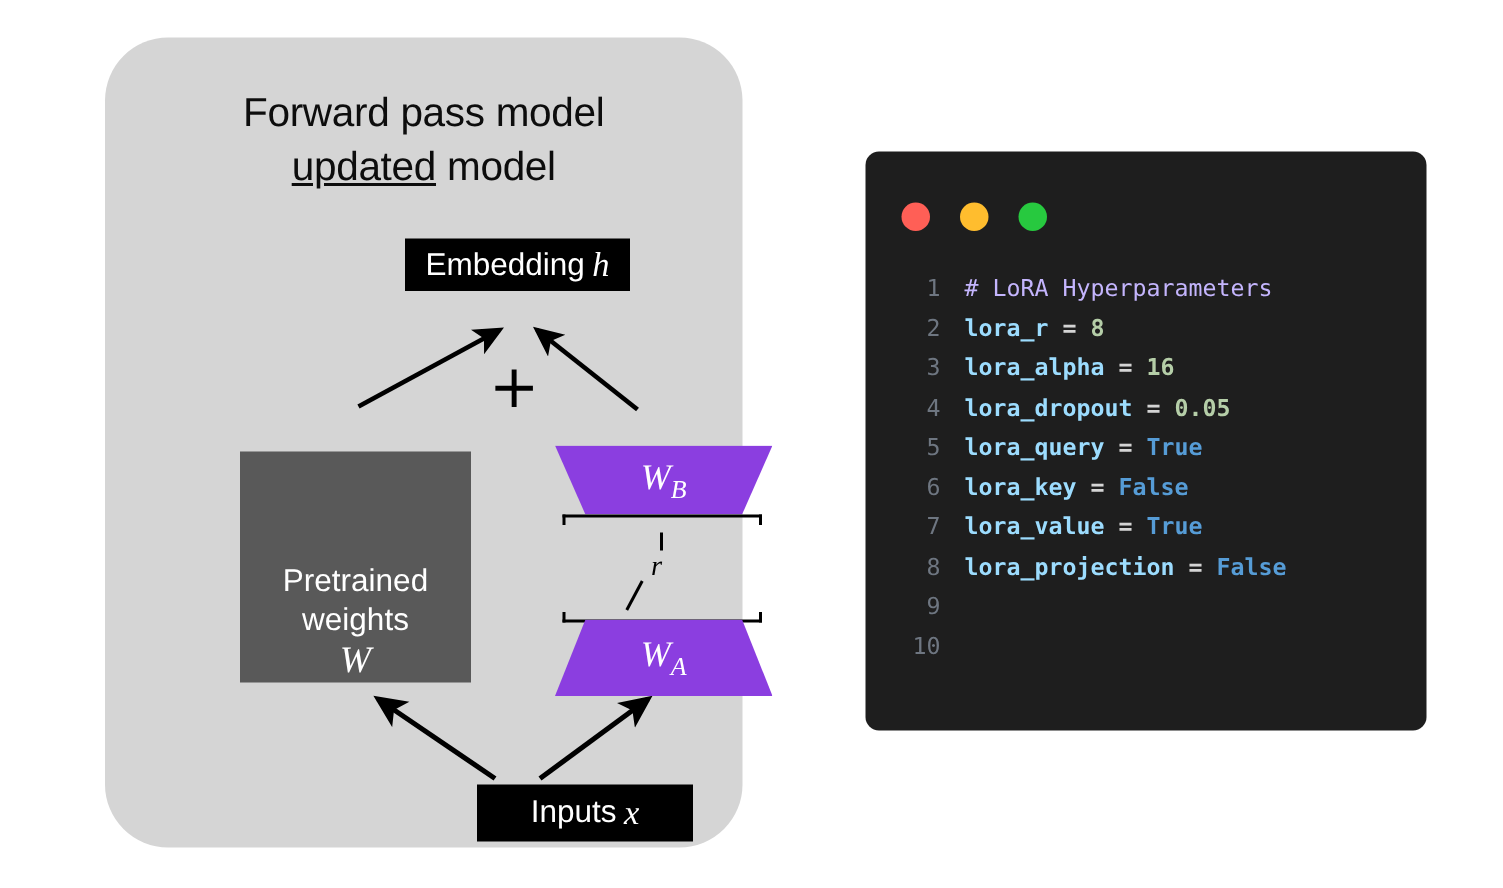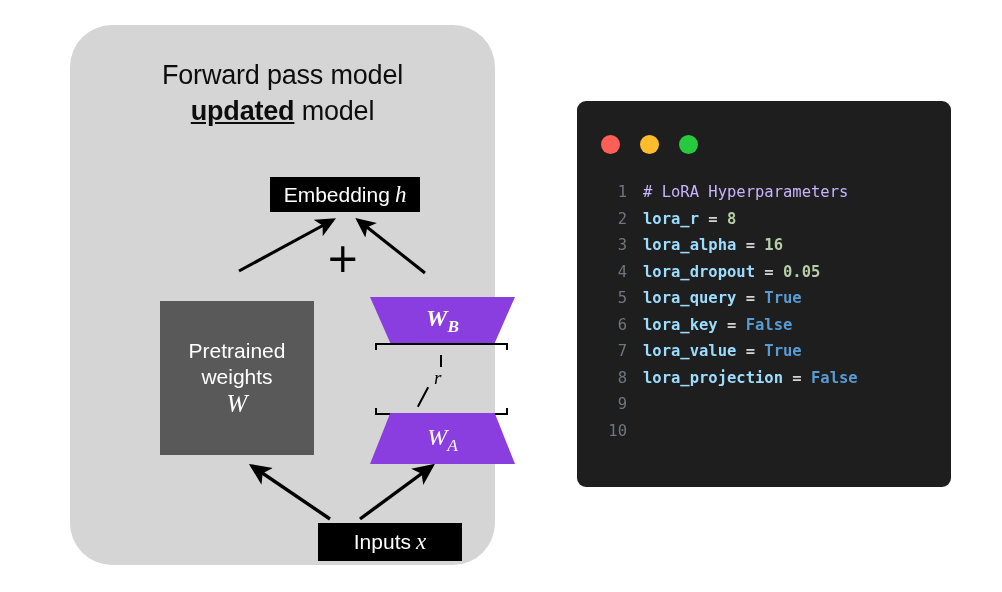--- a/index.html
+++ b/index.html
@@ -31,39 +31,39 @@
     left: 0;
     top: 32px;
     width: 425px;
     text-align: center;
     font-size: 27px;
     line-height: 36px;
     color: #0d0d0d;
     letter-spacing: -0.2px;
   }
   #diagram-title .emph {
-    font-weight: bold;
+    font-weight: normal;
     text-decoration: underline;
     text-underline-offset: 2px;
   }
 
   
   .black-box {
     position: absolute;
     background: #000000;
     color: #ffffff;
     display: flex;
     align-items: center;
     justify-content: center;
     font-size: 21px;
     white-space: nowrap;
   }
   #embedding-box {
     left: 200px;
-    top: 152px;
+    top: 134px;
     width: 150px;
     height: 35px;
   }
   #inputs-box {
     left: 208px;
     top: 498px;
     width: 144px;
     height: 38px;
     margin-left: 40px;
   }
@@ -79,21 +79,21 @@
     position: absolute;
     left: 90px;
     top: 276px;
     width: 154px;
     height: 154px;
     background: #595959;
     color: #ffffff;
     display: flex;
     flex-direction: column;
     align-items: center;
-    justify-content: center;
+    justify-content: flex-end;
     font-size: 21px;
     line-height: 26px;
     text-align: center;
   }
   #pretrained-box .mathvar {
     margin-left: 0;
     font-size: 25px;
     line-height: 28px;
   }
 
@@ -105,21 +105,20 @@
     display: flex;
     align-items: center;
     justify-content: center;
   }
   #wb-shape {
     left: 300px;
     top: 272px;
     width: 145px;
     height: 46px;
     clip-path: polygon(0% 0%, 100% 0%, 86% 100%, 14% 100%);
-    font-weight: bold;
   }
   #wa-shape {
     left: 300px;
     top: 388px;
     width: 145px;
     height: 51px;
     clip-path: polygon(14% 0%, 86% 0%, 100% 100%, 0% 100%);
   }
   .wlabel {
     font-family: "Liberation Serif", "DejaVu Serif", serif;

